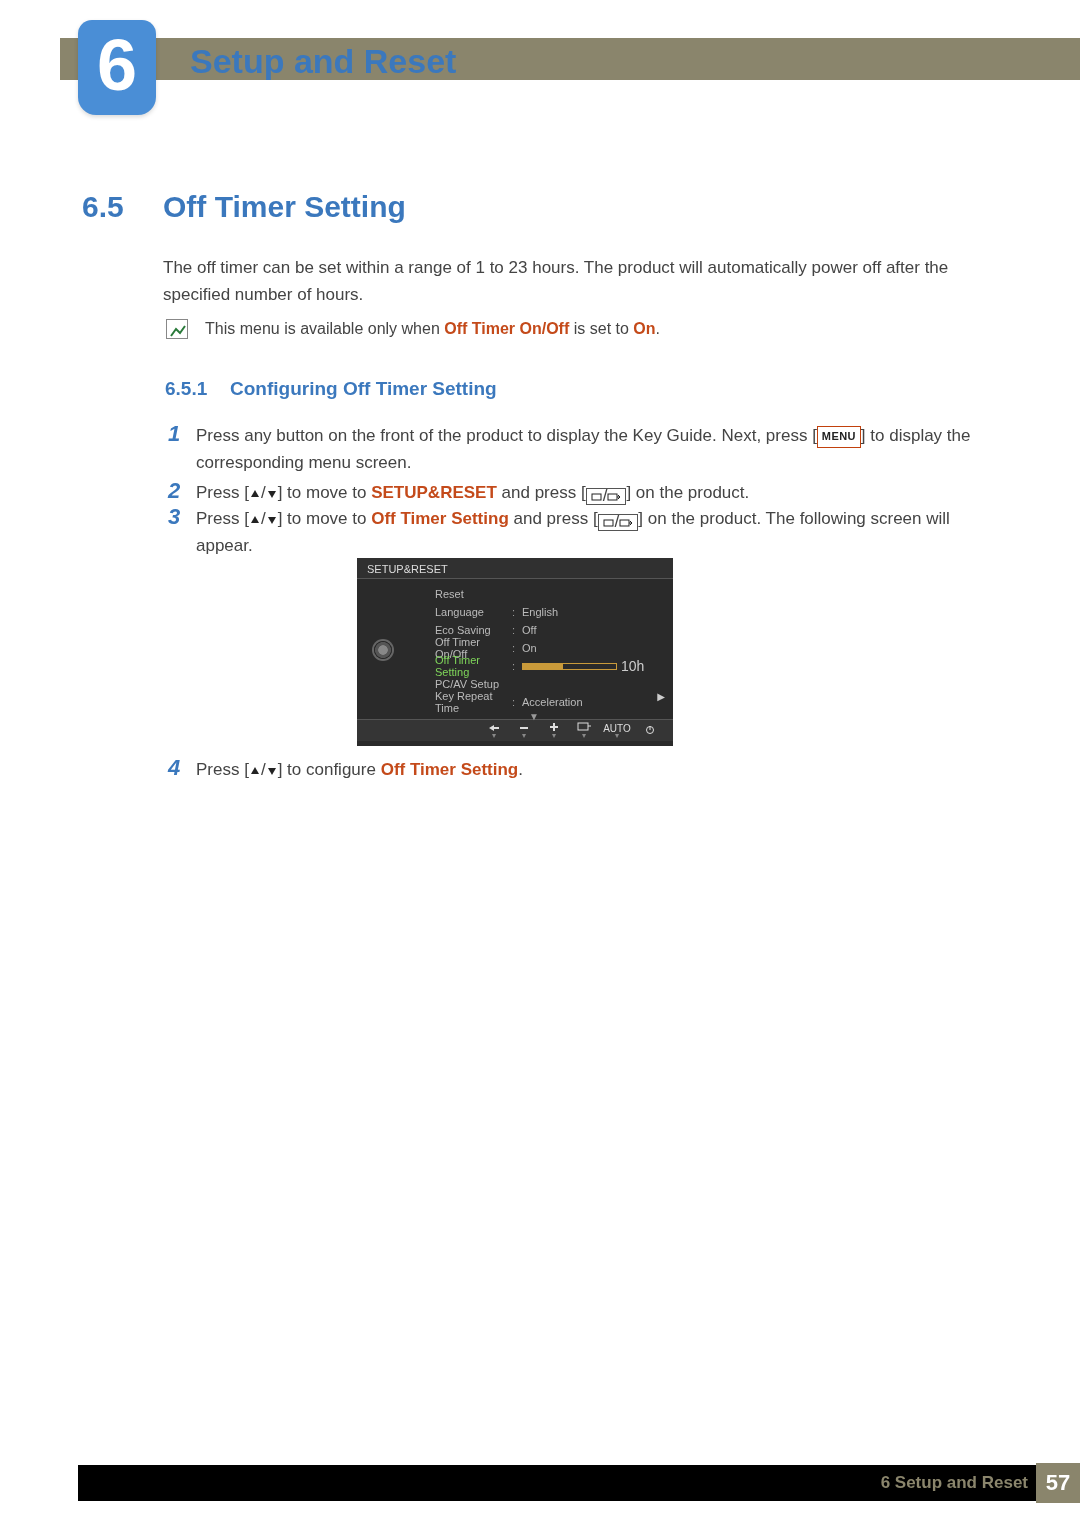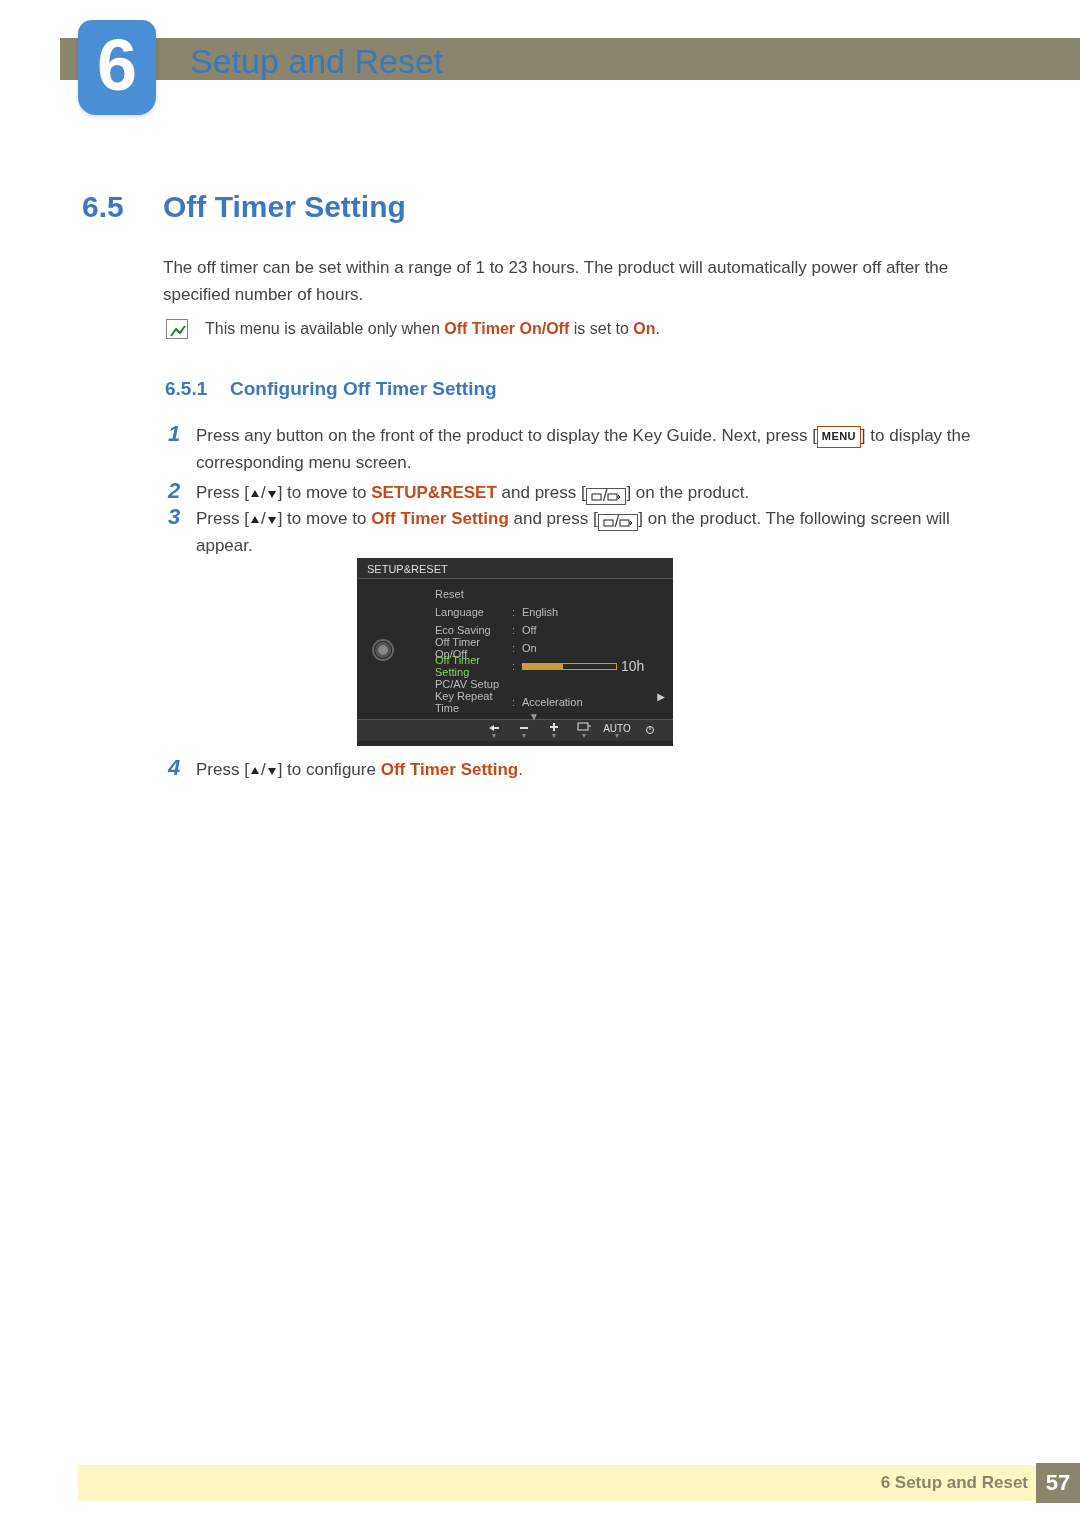--- a/index.html
+++ b/index.html
@@ -32,21 +32,21 @@
     font-size: 72px;
     font-weight: bold;
     text-align: center;
     line-height: 90px;
   }
   .chapter-title {
     position: absolute;
     top: 42px;
     left: 190px;
     font-size: 34px;
-    font-weight: normal;
+    font-weight: bold;
     color: #3b78bd;
   }
   .section-num {
     position: absolute;
     top: 190px;
     left: 82px;
     font-size: 30px;
     font-weight: bold;
     color: #3b78bd;
   }
@@ -246,21 +246,21 @@
   }
   .osd-fbtn.auto { width: 36px; }
 
   
   .footer-band {
     position: absolute;
     bottom: 26px;
     left: 78px;
     right: 0;
     height: 36px;
-    background: #fef9c3;
+    background: #000000;
     display: flex;
     justify-content: flex-end;
     align-items: center;
     margin-top: 20px;
   }
   .footer-chapter {
     font-size: 17px;
     font-weight: bold;
     color: #8a856c;
     margin-right: 8px;

